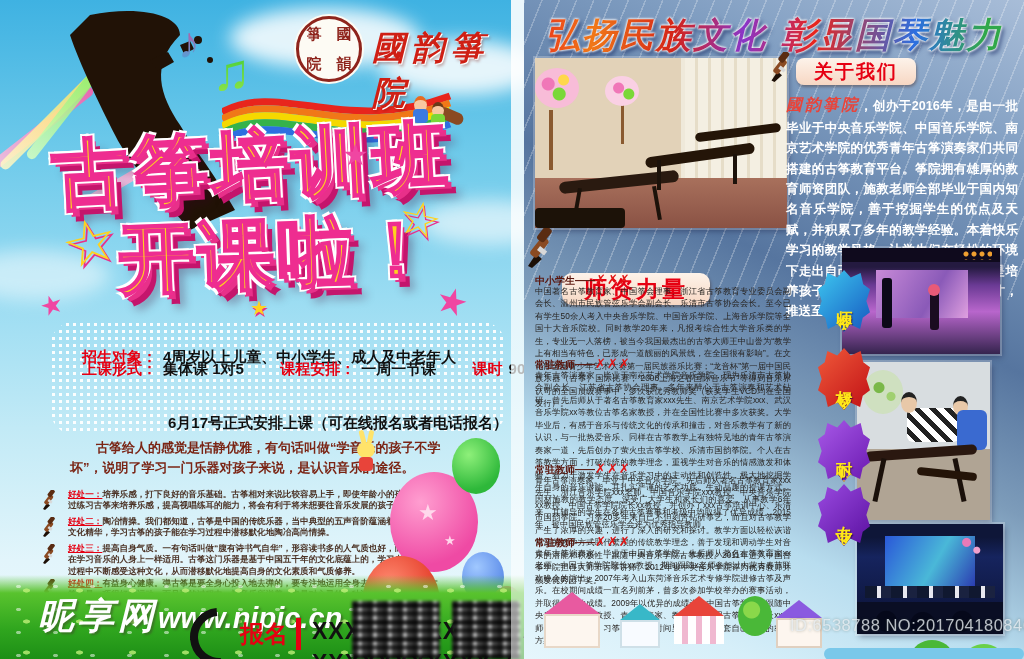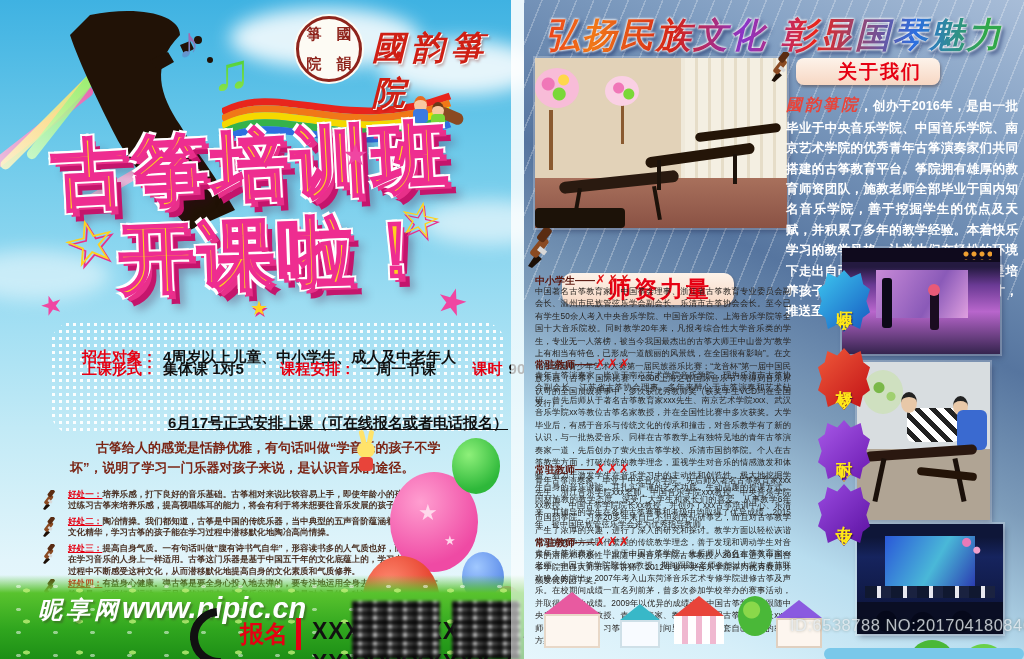--- a/index.html
+++ b/index.html
@@ -32,21 +32,21 @@
   .benefit .blabel{color:#e60012;text-decoration:underline;}
   .bicon{position:absolute;left:-26px;top:1px;width:20px;height:20px;}
   .balloon{position:absolute;border-radius:50%;}
   .grass{position:absolute;left:0;top:575px;width:540px;height:84px;
     background:linear-gradient(180deg,rgba(90,200,50,0) 0,#59c32e 18px,#2fa51e 55px,#1d8f16 100%);}
   .grass::after{content:"";position:absolute;inset:0;
     background-image:radial-gradient(rgba(255,255,255,.5) 2px,transparent 3px),radial-gradient(rgba(190,240,120,.8) 3px,transparent 4px);
     background-size:37px 23px,53px 31px;}
   .watermark{position:absolute;left:38px;top:592px;color:#fff;font-weight:900;font-style:italic;
     text-shadow:2px 2px 2px rgba(60,90,40,.6);white-space:nowrap;}
-  .wm-cn{font-size:24px;letter-spacing:4px;text-align:right;}
+  .wm-cn{font-size:36px;letter-spacing:4px;text-align:right;}
   .wm-url{font-size:29px;margin-left:0;}
   .phoneicon{position:absolute;left:190px;top:608px;width:42px;height:42px;border:8px solid #111;border-radius:50%;
     border-top-color:transparent;border-right-color:transparent;transform:rotate(40deg);}
   .signup{position:absolute;left:240px;top:618px;color:#e60012;font-weight:900;font-size:24px;border-right:5px solid #e60012;padding-right:8px;}
   .phoneline{position:absolute;font-weight:900;color:#111;font-size:23px;letter-spacing:1px;white-space:nowrap;}
   .qr{position:absolute;top:601px;height:58px;filter:blur(1.6px);
     background:repeating-linear-gradient(0deg,#2b2b2b 0 5px,#cfcfcf 5px 9px,#444 9px 14px,#ddd 14px 17px),
                repeating-linear-gradient(90deg,rgba(20,20,20,.85) 0 6px,rgba(230,230,230,.8) 6px 10px,rgba(60,60,60,.85) 10px 15px);
     background-blend-mode:multiply;}
 
@@ -55,21 +55,21 @@
     background:linear-gradient(205deg,#a8bdd8 0%,#7e9cc0 20%,#56759f 42%,#7d9cba 58%,#b8ddef 74%,#d6eff9 88%,#e6f6fc 100%);}
   .strings{position:absolute;left:0;top:0;width:100%;height:300px;opacity:.5;
     background:repeating-linear-gradient(112deg,rgba(255,255,255,.5) 0 1.5px,transparent 1.5px 16px);}
   .rtitle{position:absolute;left:0;top:12px;width:100%;text-align:center;font-family:"DejaVu Serif",serif;
     font-weight:900;font-style:italic;font-size:35px;letter-spacing:2px;white-space:nowrap;
     background:linear-gradient(95deg,#e8251d 0%,#f07818 14%,#d42418 30%,#8a35c8 44%,#e8251d 58%,#2d6fe0 78%,#31a84a 92%);
     -webkit-background-clip:text;background-clip:text;color:transparent;
     filter:drop-shadow(0 0 1px #fff) drop-shadow(0 0 1px #fff) drop-shadow(2px 3px 2px rgba(10,30,90,.55));}
   .photo{position:absolute;overflow:hidden;box-shadow:0 0 0 2px rgba(255,255,255,.25),2px 3px 6px rgba(0,0,40,.35);}
   .ribbon{position:absolute;background:linear-gradient(180deg,#fdf3ea,#f7d7c3);border-radius:8px;
-    display:flex;align-items:center;justify-content:center;color:#e60012;font-weight:900;box-shadow:1px 2px 3px rgba(60,20,0,.35);padding-left:24px;}
+    display:flex;align-items:center;justify-content:center;color:#e60012;font-weight:900;box-shadow:1px 2px 3px rgba(60,20,0,.35);}
   .about-text{position:absolute;left:262px;top:92px;width:232px;color:#fff;font-weight:bold;font-size:12.6px;line-height:1.62;text-align:justify;}
   .about-brand{font-family:"DejaVu Serif",serif;font-style:italic;color:#e8443a;font-size:16px;letter-spacing:2px;}
   .fac-label{position:absolute;font-size:10px;font-weight:900;color:#5a150c;white-space:nowrap;}
   .fac-marks{color:#e01414;font-style:italic;font-size:13px;letter-spacing:1px;}
   .fac-text{position:absolute;left:11px;width:256px;font-size:8.3px;line-height:1.5;color:#272320;font-weight:500;text-align:justify;}
   .badge{position:absolute;width:52px;height:62px;display:flex;align-items:center;justify-content:center;
     clip-path:polygon(50% 0%,63% 12%,82% 5%,87% 23%,100% 31%,93% 50%,100% 68%,86% 77%,81% 95%,62% 88%,50% 100%,38% 88%,19% 95%,14% 77%,0% 68%,7% 50%,0% 31%,13% 23%,18% 5%,37% 12%);}
   .badge span{writing-mode:vertical-rl;color:#ffe818;font-weight:900;font-size:17px;letter-spacing:3px;text-shadow:1px 1px 1px rgba(40,0,60,.6);}
   .house{position:absolute;}
   .roof{width:0;height:0;margin:0 auto;}
@@ -155,21 +155,21 @@
     <div class="irow" style="left:82px;top:348px;text-align:right;">
       <span class="ilabel">招生对象：</span><span>4周岁以上儿童、中小学生、成人及中老年人</span>
     </div>
     <div class="irow" style="left:82px;top:360px;">
       <span class="ilabel">上课形式：</span><span>集体课 1对5</span>
       <span style="display:inline-block;width:28px;"></span>
       <span class="ilabel">课程安排：</span><span>一周一节课</span>
       <span style="display:inline-block;width:28px;"></span>
       <span class="ilabel">课时</span><span>90分钟</span>
     </div>
-    <div class="irow" style="left:168px;top:414px;text-decoration:underline;">
+    <div class="irow" style="left:168px;top:414px;">
       <span>6月17号正式安排上课（可在线报名或者电话报名）</span>
     </div>
 
     <div class="intro"><span style="display:inline-block;width:26px;"></span><span>古筝给人的感觉是恬静优雅，有句话叫做“学音乐的孩子不学坏”，说明了学习一门乐器对孩子来说，是认识音乐的途径。</span></div>
 
 
     <div class="benefit" style="top:489px;">
       <svg class="bicon" viewBox="0 0 40 40">
           <use href="#brush"></use>
         </svg>

